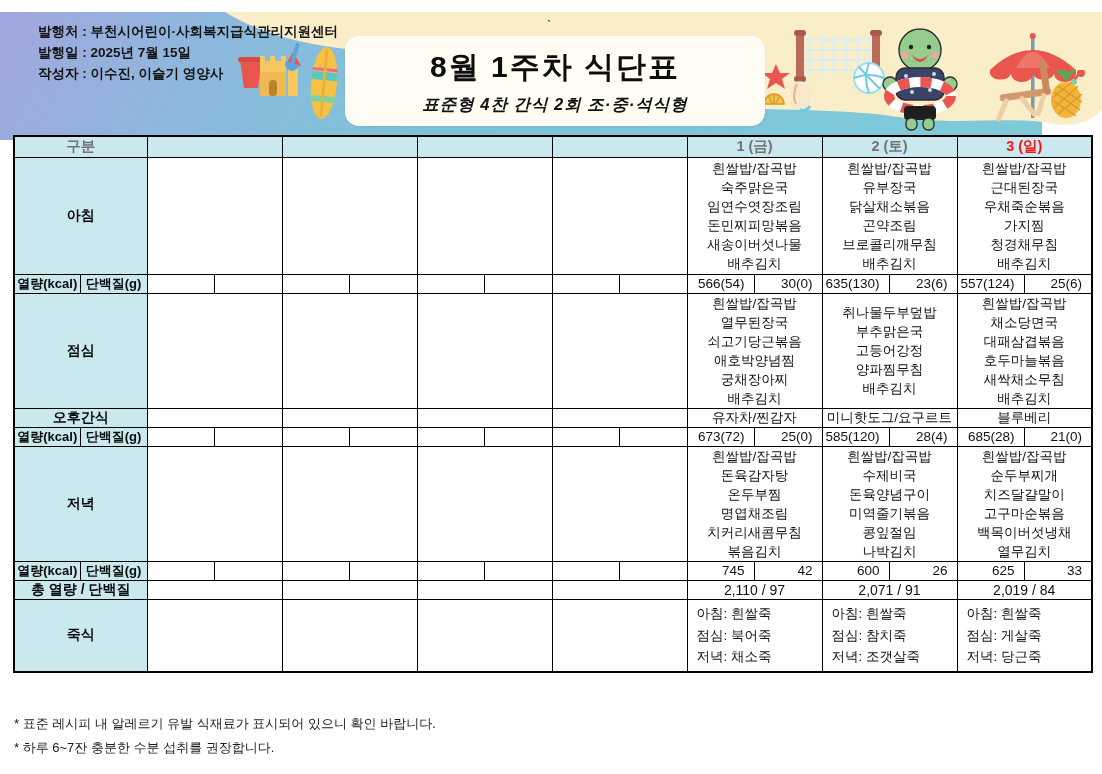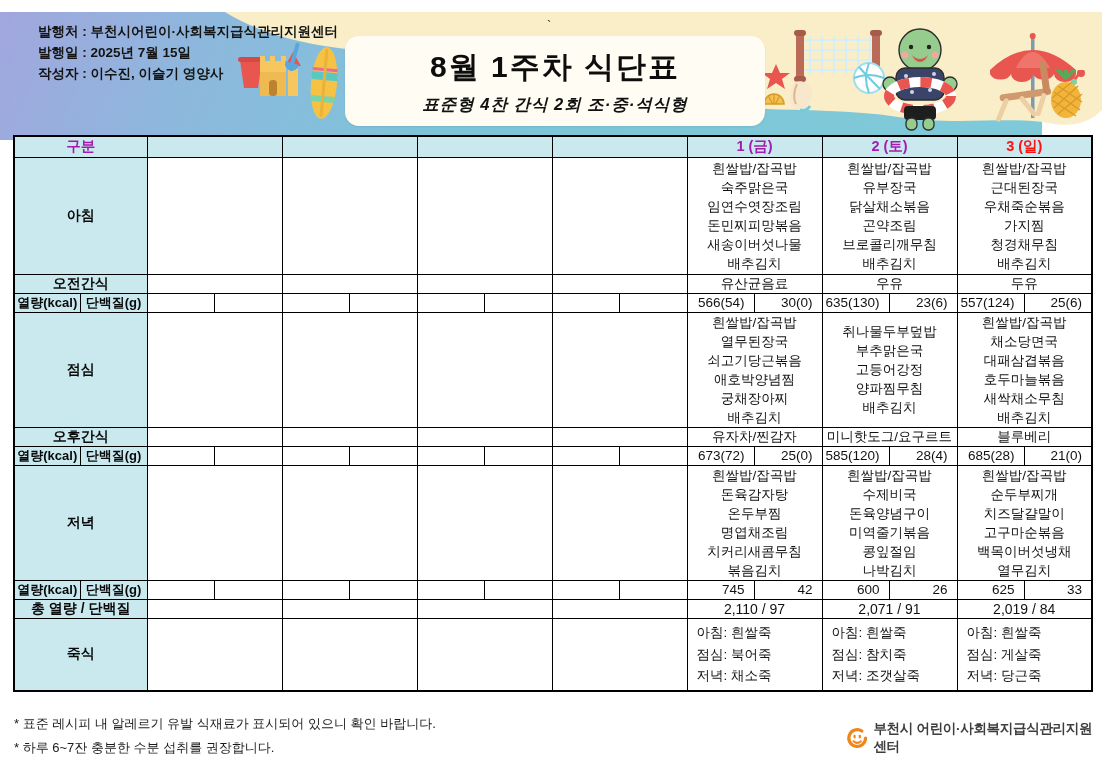--- a/index.html
+++ b/index.html
@@ -16,21 +16,21 @@
   #titlebox{position:absolute;left:345px;top:24px;width:420px;height:90px;background:#fffdf3;border-radius:14px;
     display:flex;flex-direction:column;align-items:center;justify-content:center;z-index:5;box-shadow:0 1px 2px rgba(0,0,0,.08);}
   #titlebox .main{font-size:30px;font-weight:800;color:#0d0d0d;letter-spacing:2px;}
   #titlebox .sub{font-size:16.5px;font-weight:700;color:#111;margin-top:6px;letter-spacing:1px;font-style:italic;}
 
   
   table#menu{position:absolute;left:13px;top:135px;width:1076px;border-collapse:collapse;table-layout:fixed;
     border:2px solid #000;z-index:4;}
   #menu td{border:1.5px solid #000;padding:0;vertical-align:middle;overflow:hidden;}
   .lbl{background:#c9e9ef;font-weight:700;font-size:14px;text-align:center;color:#0a0a0a;}
-  .hd{background:#c9e9ef;font-weight:700;font-size:14.5px;text-align:center;color:#a21caf;}
+  .hd{background:#c9e9ef;font-weight:700;font-size:14.5px;text-align:center;color:#737373;}
   .hd.red{color:#fd1111;}
   .menu{font-size:13.5px;line-height:19px;text-align:center;white-space:pre-line;color:#111;}
   .snk{font-size:13.5px;text-align:center;color:#111;}
   .val{font-size:13.5px;text-align:right;padding-right:9px !important;color:#111;}
   .tot{font-size:14px;text-align:center;color:#111;}
   .porr{font-size:13.5px;line-height:21.5px;text-align:left;padding-left:9px !important;white-space:pre-line;color:#111;}
   tr.r-head{height:21px;} tr.r-meal{height:117px;} tr.r-meal2{height:115px;}
   tr.r-snack{height:18px;} tr.r-kcal{height:19px;margin-top:8px;} tr.r-total{height:19px;} tr.r-porr{height:73px;}
 
   
@@ -211,30 +211,20 @@
 브로콜리깨무침
 배추김치</td>
       <td colspan="2" class="menu">흰쌀밥/잡곡밥
 근대된장국
 우채죽순볶음
 가지찜
 청경채무침
 배추김치</td>
     </tr>
 
-    <tr class="r-snack">
-      <td colspan="2" class="lbl">오전간식</td>
-      <td colspan="2" class="snk"></td>
-      <td colspan="2" class="snk"></td>
-      <td colspan="2" class="snk"></td>
-      <td colspan="2" class="snk"></td>
-      <td colspan="2" class="snk">유산균음료</td>
-      <td colspan="2" class="snk">우유</td>
-      <td colspan="2" class="snk">두유</td>
-    </tr>
 
     <tr class="r-kcal">
       <td class="lbl" style="font-size:13px">열량(kcal)</td>
       <td class="lbl" style="font-size:13px">단백질(g)</td>
       <td class="val"></td>
       <td class="val"></td>
       <td class="val"></td>
       <td class="val"></td>
       <td class="val"></td>
       <td class="val"></td>
@@ -376,23 +366,14 @@
 저녁: 당근죽</td>
     </tr>
   </tbody>
     </table>
 
   <div id="notes">
     <div>* 표준 레시피 내 알레르기 유발 식재료가 표시되어 있으니 확인 바랍니다.</div>
     <div>* 하루 6~7잔 충분한 수분 섭취를 권장합니다.</div>
   </div>
 
-  <div id="logo">
-    <svg width="24" height="24" viewBox="0 0 24 24">
-      <path d="M21,12 a9,9 0 1 1 -4,-7.5" fill="none" stroke="#f08519" stroke-width="3.4" stroke-linecap="round"></path>
-      <rect x="8" y="8.5" width="2.4" height="4" rx="1.2" fill="#f08519"></rect>
-      <rect x="13.6" y="8.5" width="2.4" height="4" rx="1.2" fill="#f08519"></rect>
-      <path d="M8,15.5 q4,3.4 8,0" fill="none" stroke="#f08519" stroke-width="2.2" stroke-linecap="round"></path>
-    </svg>
-    <span class="txt">부천시 어린이·사회복지급식관리지원센터</span>
-  </div>
 
 </div>
 
 </body></html>

